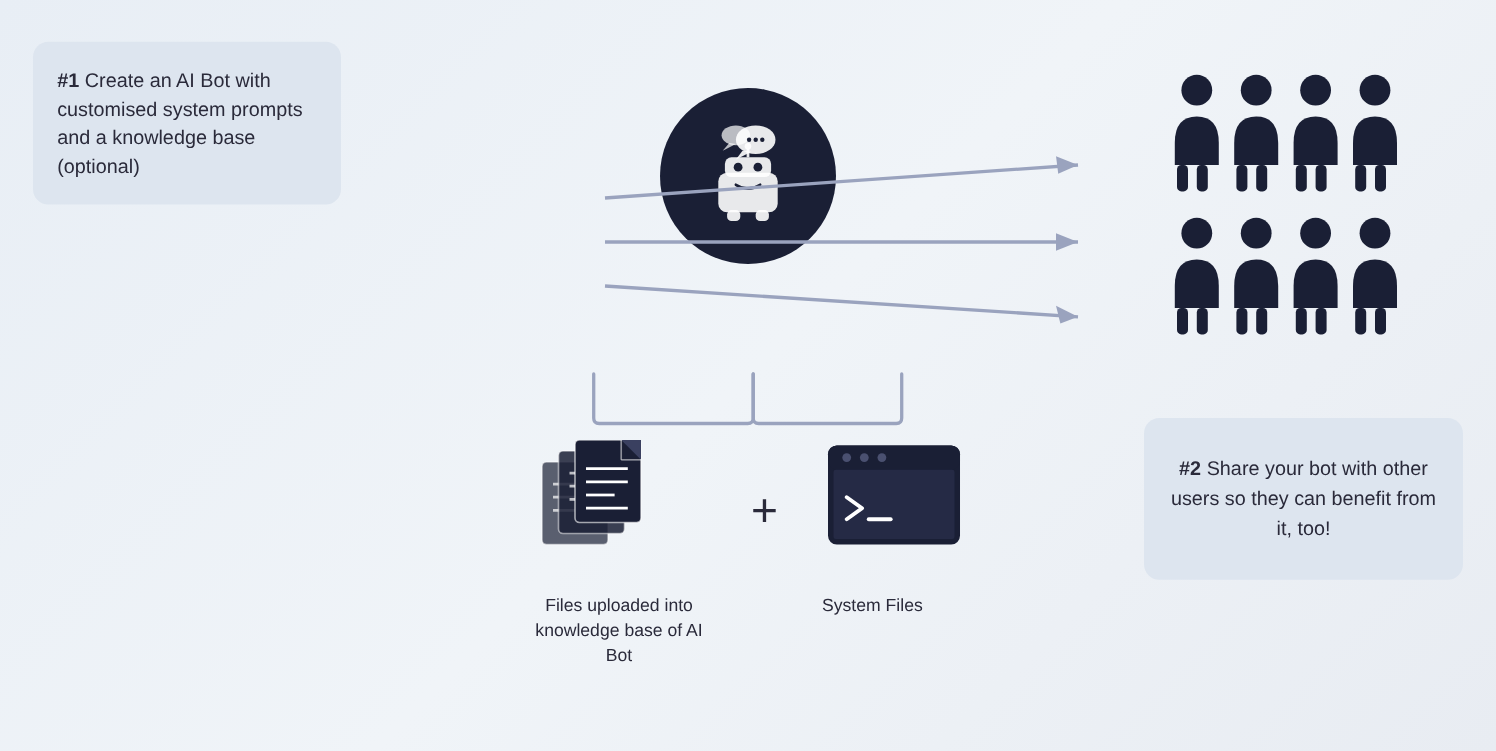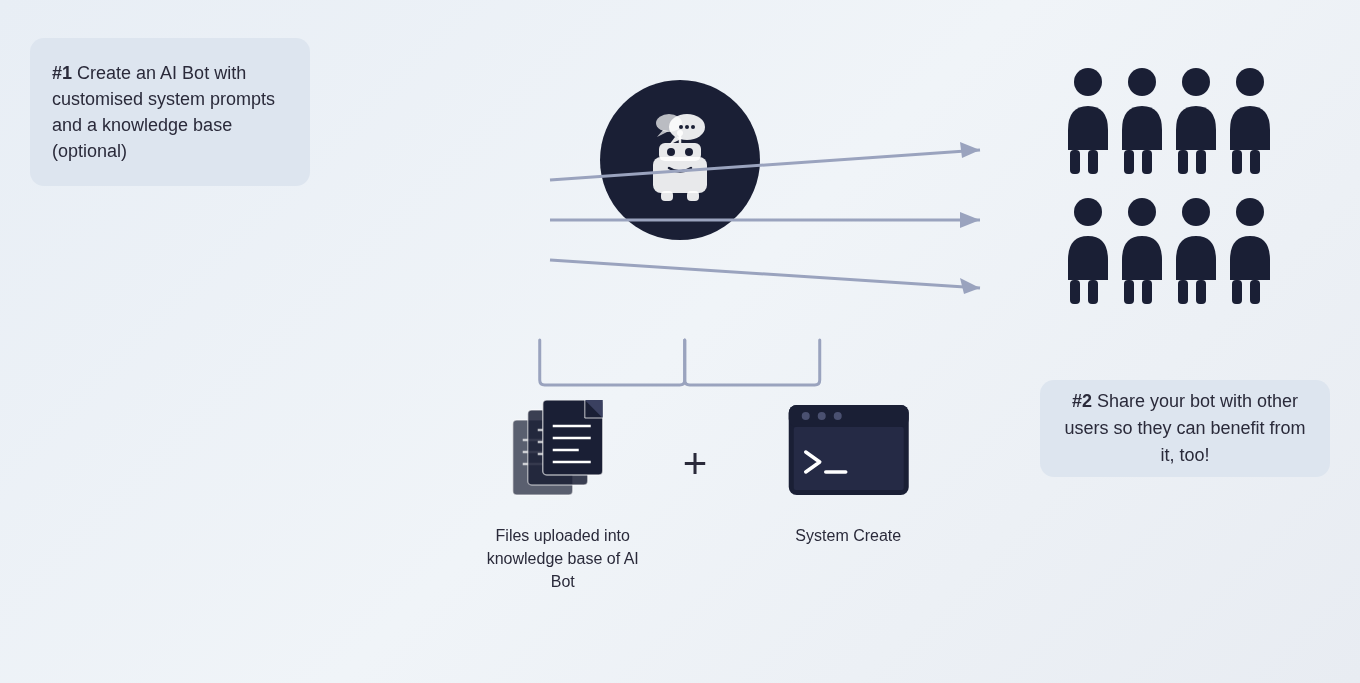--- a/index.html
+++ b/index.html
@@ -41,21 +41,21 @@
     }
 
     
     .step2-box {
       position: absolute;
       top: 380px;
       right: 30px;
       width: 290px;
       background: #dde5ef;
       border-radius: 14px;
-      padding: 8px 22px;
+      padding: 33px 22px;
       font-size: 18px;
       line-height: 1.5;
       color: #2a2a3a;
       text-align: center;
     }
 
     .step2-box .bold {
       font-weight: 700;
     }
 
@@ -111,23 +111,22 @@
     .icons-row {
       display: flex;
       align-items: flex-start;
       gap: 40px;
       margin-top: 10px;
     }
 
     .icon-item {
       display: flex;
       flex-direction: column;
-      align-items: center;
-      gap: 14px;
-      margin-left: 36px;
+      align-items: flex-start;
+      gap: 29px;
     }
 
     .icon-item .label {
       text-align: center;
       font-size: 16px;
       color: #2a2a3a;
       line-height: 1.45;
       max-width: 160px;
     }
 
@@ -291,21 +290,21 @@
           <circle cx="38" cy="16" r="4" fill="#4a5070"></circle>
           <circle cx="54" cy="16" r="4" fill="#4a5070"></circle>
 
           <rect x="10" y="27" width="110" height="63" rx="2" fill="#252a45"></rect>
 
           <path d="M22 52 L36 62 L22 72" stroke="white" stroke-width="3.5" fill="none" stroke-linecap="round" stroke-linejoin="round"></path>
 
           <line x1="42" y1="72" x2="62" y2="72" stroke="white" stroke-width="3.5" stroke-linecap="round"></line>
         </svg>
         <div class="label">
-          <span>System Create</span><br>
+          <span>System Files</span><br>
         </div>
       </div>
     </div>
   </div>
 
   <div class="step2-box">
     <span class="bold">#2</span>
     <span> Share your bot with other users so they can benefit from it, too!</span>
   </div>
 

